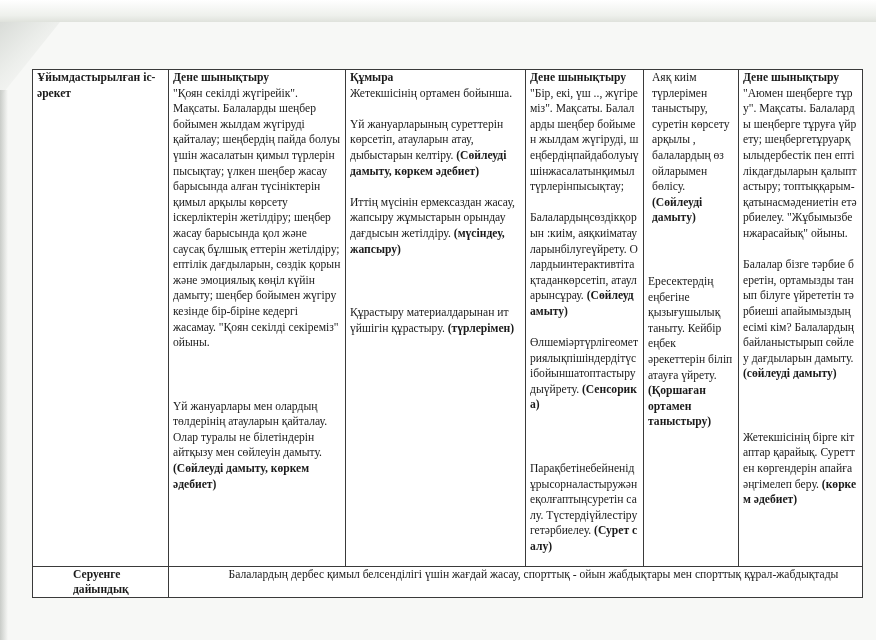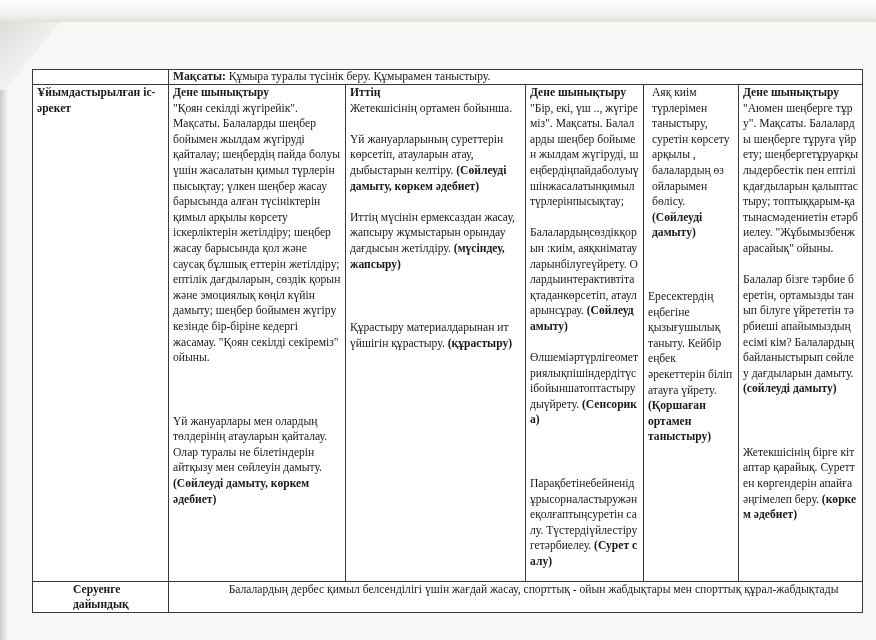--- a/index.html
+++ b/index.html
@@ -52,41 +52,35 @@
   <table>
     <colgroup>
       <col style="width:136px">
       <col style="width:177px">
       <col style="width:180px">
       <col style="width:118px">
       <col style="width:95px">
       <col style="width:124px">
     </colgroup>
     <tbody>
-        <tr class="row-goal">
-      <td></td>
-      <td colspan="5">
-        <span class="b">Мақсаты:</span><span> Құмыра туралы түсінік беру. Құмырамен таныстыру.</span>
-      </td>
-    </tr>
     <tr class="row-main">
       <td class="b">Ұйымдастырылған іс-әрекет</td>
 
       <td>
         <div class="b">Дене шынықтыру</div>
         <div class="para"><span>"Қоян секілді жүгірейік". Мақсаты. Балаларды шеңбер бойымен жылдам жүгіруді қайталау; шеңбердің пайда болуы үшін жасалатын қимыл түрлерін пысықтау; үлкен шеңбер жасау барысында алған түсініктерін қимыл арқылы көрсету іскерліктерін жетілдіру; шеңбер жасау барысында қол және саусақ бұлшық еттерін жетілдіру; ептілік дағдыларын, сөздік қорын және эмоциялық көңіл күйін дамыту; шеңбер бойымен жүгіру кезінде бір-біріне кедергі жасамау. "Қоян секілді секіреміз" ойыны.</span></div>
         <div class="para"><span>Үй жануарлары мен олардың төлдерінің атауларын қайталау. Олар туралы не білетіндерін айтқызу мен сөйлеуін дамыту. </span><span class="b">(Сөйлеуді дамыту, көркем әдебиет)</span></div>
       </td>
 
       <td>
-        <div class="b">Иттің</div>
+        <div class="b">Құмыра</div>
         <div class="para"><span>Жетекшісінің ортамен бойынша.</span></div>
         <div class="para"><span>Үй жануарларының суреттерін көрсетіп, атауларын атау, дыбыстарын келтіру. </span><span class="b">(Сөйлеуді дамыту, көркем әдебиет)</span></div>
         <div class="para"><span>Иттің мүсінін ермексаздан жасау, жапсыру жұмыстарын орындау дағдысын жетілдіру. </span><span class="b">(мүсіндеу, жапсыру)</span></div>
-        <div class="para"><span>Құрастыру материалдарынан ит үйшігін құрастыру. </span><span class="b">(құрастыру)</span></div>
+        <div class="para"><span>Құрастыру материалдарынан ит үйшігін құрастыру. </span><span class="b">(түрлерімен)</span></div>
       </td>
 
       <td class="narrow">
         <div class="b">Дене шынықтыру</div>
         <div class="para"><span>"Бір, екі, үш .., жүгіреміз". Мақсаты. Балаларды шеңбер бойымен жылдам жүгіруді, шеңбердіңпайдаболуыүшінжасалатынқимылтүрлерінпысықтау;</span></div>
         <div class="para"><span>Балалардыңсөздікқорын :киім, аяқкиіматауларынбілугеүйрету. Олардыинтерактивтітақтаданкөрсетіп, атауларынсұрау. </span><span class="b">(Сөйлеудамыту)</span></div>
         <div class="para"><span>Өлшеміәртүрлігеометриялықпішіндердітүсібойыншатоптастырудыүйрету. </span><span class="b">(Сенсорика)</span></div>
         <div class="para"><span>Парақбетінебейненідұрысорналастыружәнеқолғаптыңсуретін салу. Түстердіүйлестіругетәрбиелеу. </span><span class="b">(Сурет салу)</span></div>
       </td>
 

